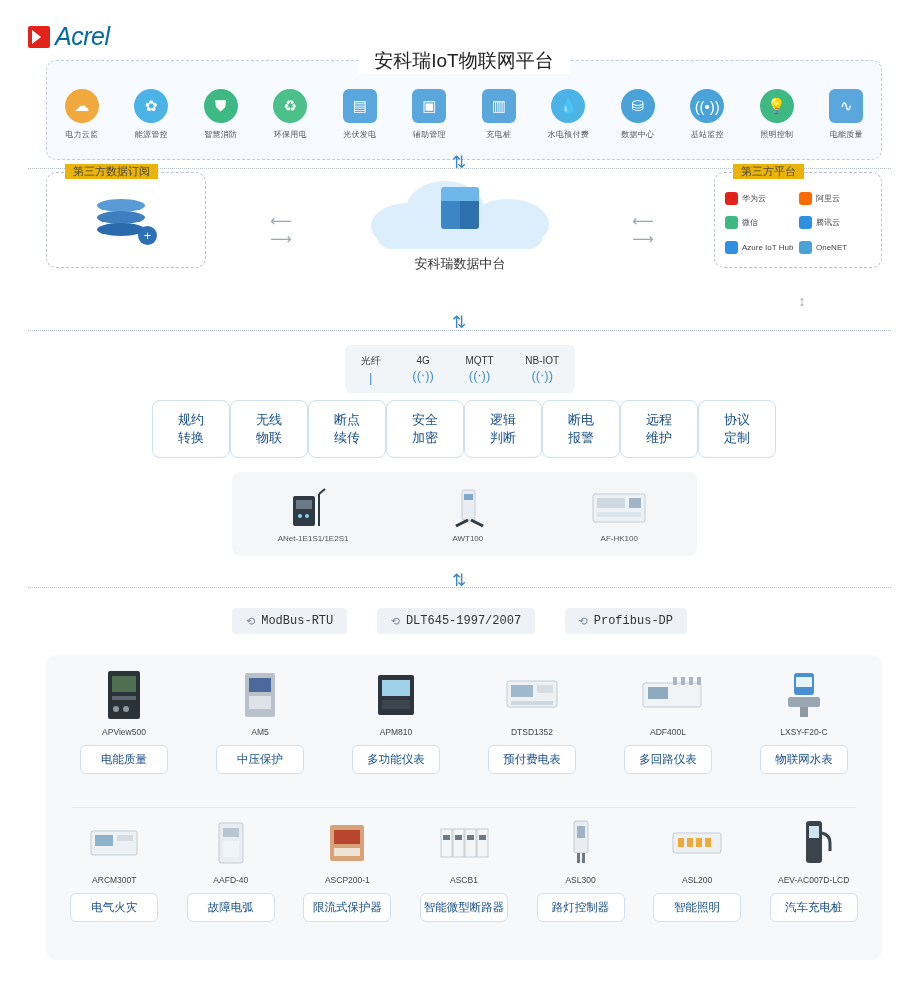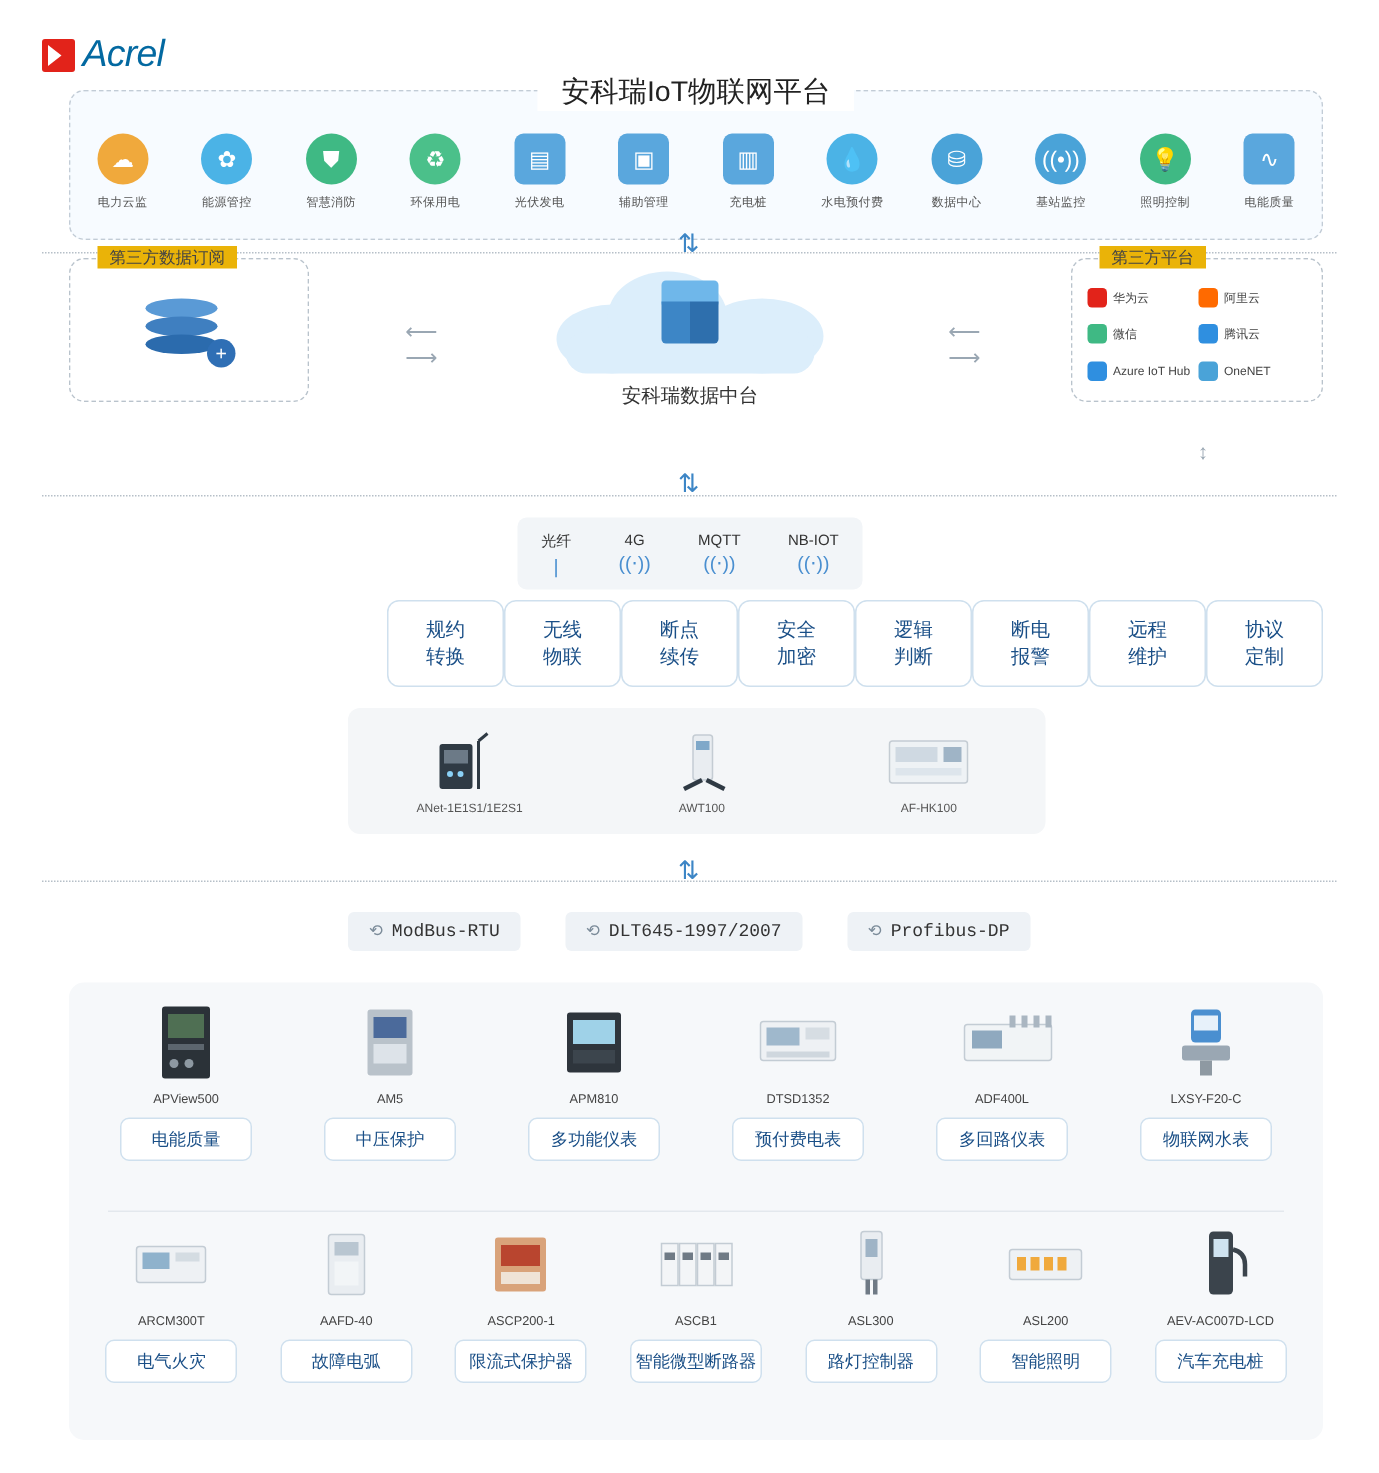--- a/index.html
+++ b/index.html
@@ -138,21 +138,21 @@
   
   .net-band {
     position: absolute; left: 345px; top: 345px; width: 230px; height: 48px;
     background: #f2f5f8; border-radius: 6px;
     display: flex; align-items: center; justify-content: space-around;
   }
   .net-cell { text-align: center; font-size: 10px; color: #333; }
   .wifi { font-size: 13px; color: #4a8fd0; display: block; margin-top: 2px; }
 
   
-  .feat-row { position: absolute; left: 46px; top: 400px; width: 836px; display: flex; justify-content: flex-end; }
+  .feat-row { position: absolute; left: 46px; top: 400px; width: 836px; display: flex; justify-content: center; }
   .feat-box {
     width: 78px; height: 58px; border: 1px solid #cfe0ee; border-radius: 8px;
     background: #fff; color: #1a4f87; font-size: 13px;
     display: flex; flex-direction: column; align-items: center; justify-content: center;
     line-height: 1.35;
   }
 
   
   .gw-panel {
     position: absolute; left: 232px; top: 472px; width: 465px; height: 84px;

